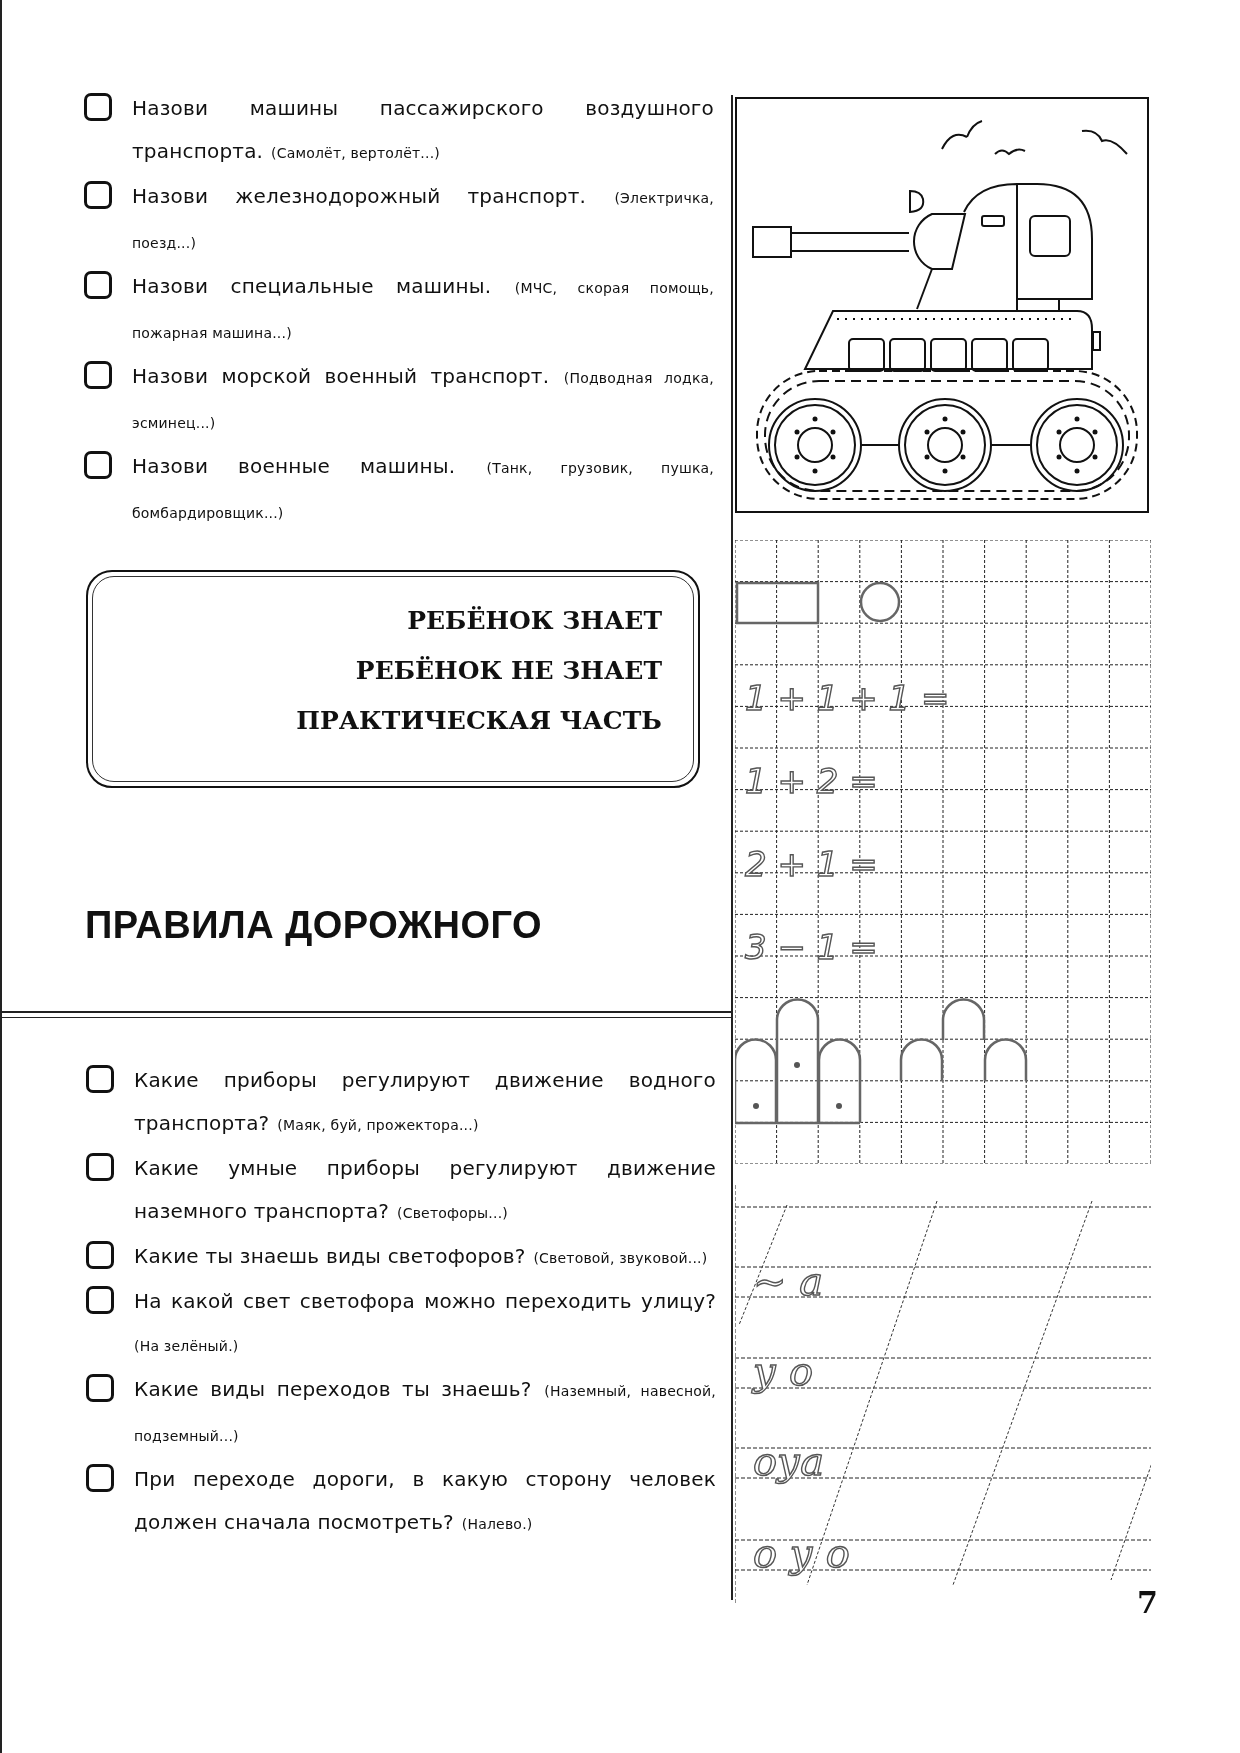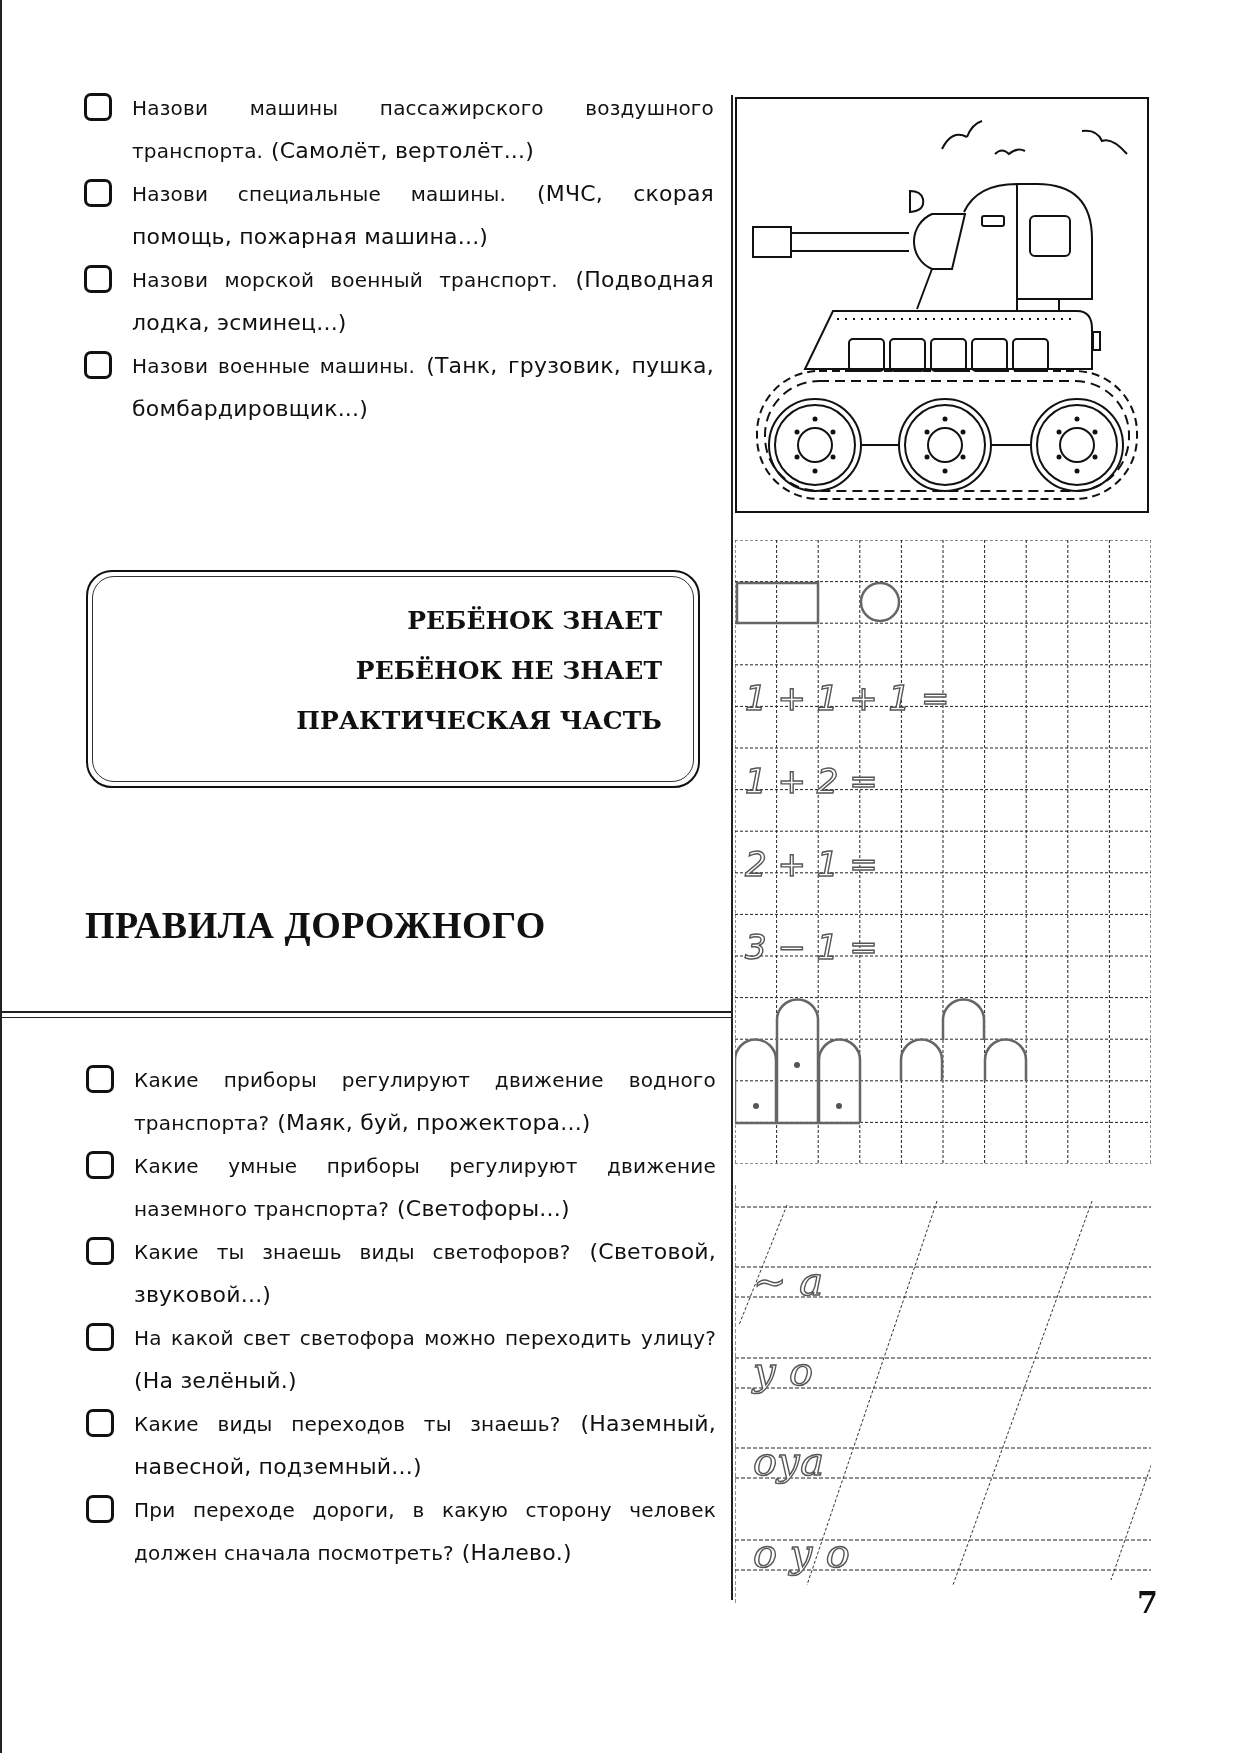--- a/index.html
+++ b/index.html
@@ -5,47 +5,52 @@
   html, body { margin: 0; padding: 0; background: #ffffff; }
   body { width: 1240px; height: 1753px; position: relative; overflow: hidden; font-family: "DejaVu Sans", sans-serif; color: #111; }
   .left-edge { position: absolute; left: 0; top: 0; width: 2px; height: 1753px; background: #222; }
   .divider-v { position: absolute; left: 731px; top: 95px; width: 2px; height: 1505px; background: #222; }
   .divider-h { position: absolute; left: 0; width: 732px; height: 1px; background: #222; }
 
   .checklist { position: absolute; left: 84px; width: 630px; }
   .check-item { position: relative; padding-left: 48px; font-size: 24px; line-height: 42px; letter-spacing: 0.2px; }
   .check-item .box { position: absolute; left: 0; top: 7px; width: 28px; height: 28px; border: 3px solid #111; border-radius: 7px; box-sizing: border-box; background: #fff; }
   .check-item .q { font-size: 20px; }
-  .check-item .hint { font-size: 22px; }
+  .check-item .hint { font-size: 14px; }
   .justify { text-align: justify; text-align-last: left; }
 
   .result-box { position: absolute; left: 86px; top: 570px; width: 614px; height: 218px; border: 2px solid #111; border-radius: 26px; box-sizing: border-box; }
   .result-box .inner { position: absolute; left: 4px; top: 4px; right: 4px; bottom: 4px; border: 1px solid #333; border-radius: 22px; }
   .result-box .shadow { position: absolute; right: -7px; bottom: -7px; width: 100%; height: 100%; border-right: 5px solid #999; border-bottom: 5px solid #999; border-radius: 26px; box-sizing: border-box; z-index: -1; }
   .result-line { position: absolute; left: 30px; right: 36px; height: 40px; display: flex; align-items: flex-end; font-family: "DejaVu Serif", serif; font-weight: bold; font-size: 25px; flex-direction: column; }
   .result-line .fill { flex: 1; border-bottom: 2px solid #111; margin-left: 6px; height: 26px; }
 
-  .section-title { position: absolute; left: 85px; top: 900px; font-family: Liberation Serif, serif; font-weight: bold; font-size: 38px; line-height: 50px; letter-spacing: 0.5px; }
+  .section-title { position: absolute; left: 85px; top: 900px; font-family: Liberation Sans, sans-serif; font-weight: bold; font-size: 38px; line-height: 50px; letter-spacing: 0.5px; }
 
   .tank-box { position: absolute; left: 735px; top: 97px; width: 414px; height: 416px; border: 2px solid #111; box-sizing: border-box; }
   .grid-area { position: absolute; left: 735px; top: 540px; width: 416px; height: 624px; }
   .writing-area { position: absolute; left: 735px; top: 1185px; width: 416px; height: 420px; }
   .page-number { position: absolute; left: 1137px; top: 1585px; font-family: "DejaVu Serif", serif; font-weight: bold; font-size: 30px; }
 </style>
 </head>
 <body>
 
 <div class="left-edge"></div>
 <div class="divider-v"></div>
 
 <div class="checklist" style="top:86px;">
   <div class="check-item justify">
     <span class="box"></span>
     <span class="q">Назови машины пассажирского воздушного транспорта.</span>
     <span class="hint">(Самолёт, вертолёт...)</span>
+  </div>
+  <div class="check-item justify">
+    <span class="box"></span>
+    <span class="q">Назови железнодорожный транспорт.</span>
+    <span class="hint">(Электричка, поезд...)</span>
   </div>
   <div class="check-item justify">
     <span class="box"></span>
     <span class="q">Назови специальные машины.</span>
     <span class="hint">(МЧС, скорая помощь, пожарная машина...)</span>
   </div>
   <div class="check-item justify">
     <span class="box"></span>
     <span class="q">Назови морской военный транспорт.</span>
     <span class="hint">(Подводная лодка, эсминец...)</span>

